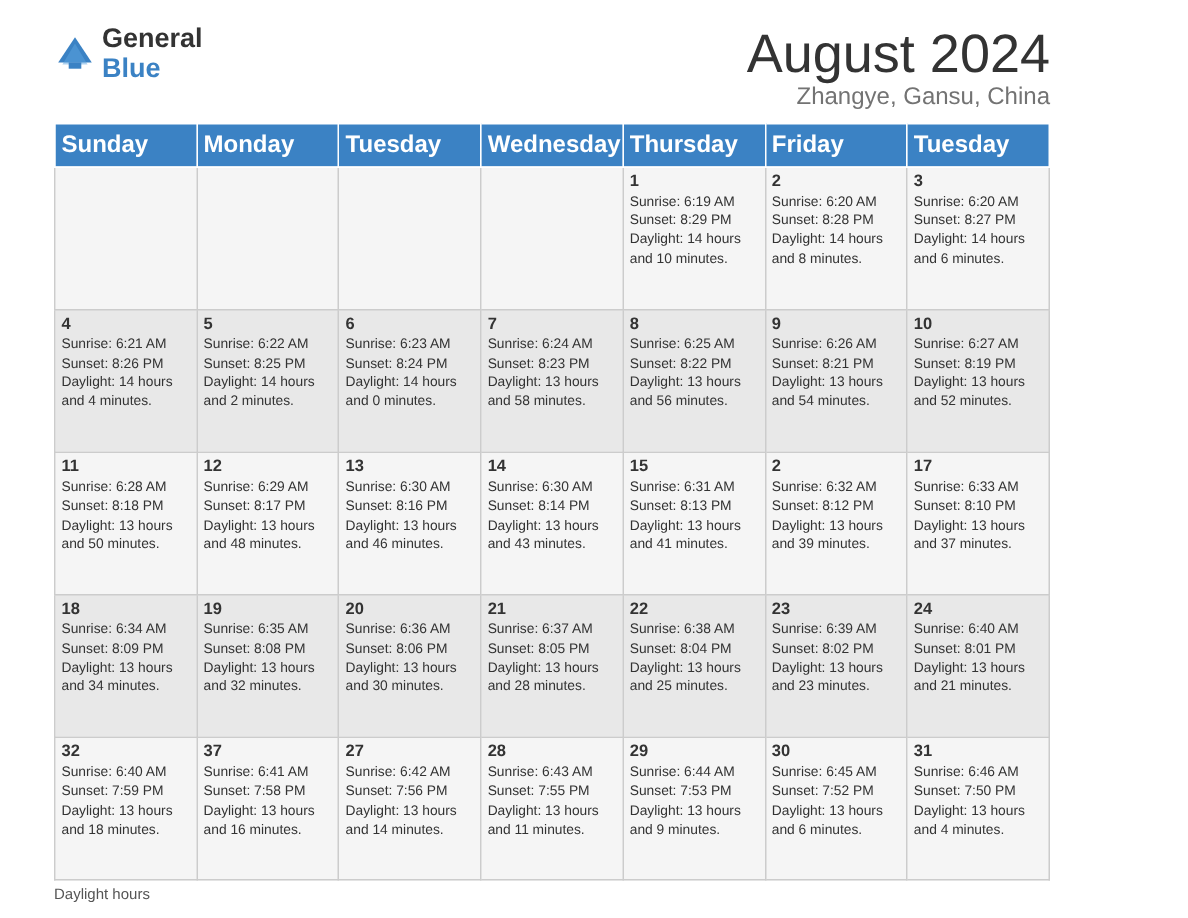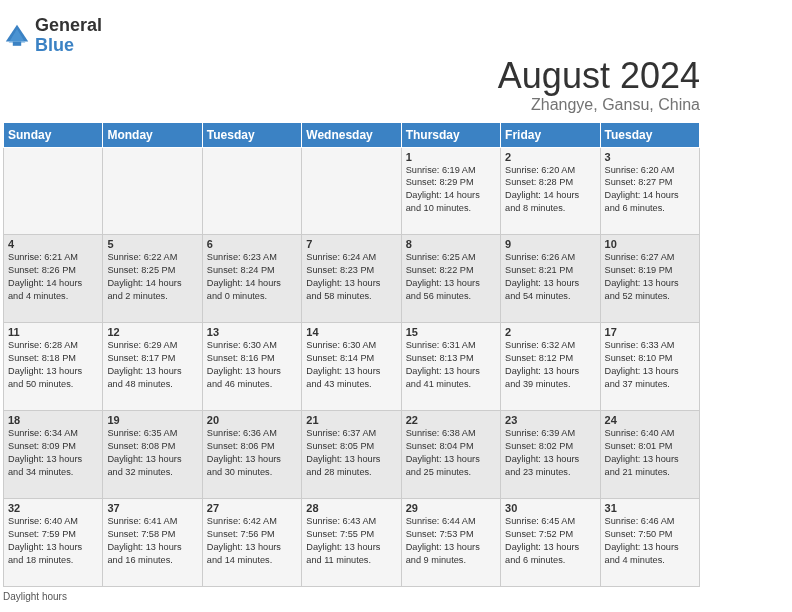--- a/index.html
+++ b/index.html
@@ -6,21 +6,21 @@
     body {
       font-family: Arial, sans-serif;
       background: #fff;
       width: 792px;
       height: 612px;
       overflow: hidden;
     }
     .page {
       width: 720px;
       height: 612px;
-      padding: 16px 20px 10px 3px;
+      padding: 16px 20px 10px 36px;
       display: flex;
       flex-direction: column;
     }
     .header {
       display: flex;
       justify-content: space-between;
       align-items: flex-start;
       margin-bottom: 8px;
     }
     .logo {
@@ -42,42 +42,41 @@
       font-size: 18px;
       font-weight: bold;
       color: #3b82c4;
     }
     .logo-icon {
       width: 28px;
       height: 28px;
     }
     .title-block {
       text-align: right;
-      margin-top: 40px;
     }
     .main-title {
       font-size: 36px;
       font-weight: normal;
       color: #333;
       line-height: 1.1;
     }
     .subtitle {
       font-size: 16px;
       color: #737373;
     }
     .calendar-table {
       width: 100%;
       border-collapse: collapse;
       flex: 1;
       table-layout: fixed;
     }
     .calendar-table thead tr th {
       background-color: #3b82c4;
       color: #fff;
-      font-size: 12px;
+      font-size: 16px;
       font-weight: bold;
       padding: 5px 4px;
       text-align: left;
       border: 1px solid #fff;
     }
     .calendar-table tbody tr td {
       border: 1px solid #ccc;
       vertical-align: top;
       padding: 3px 4px;
       font-size: 9.5px;

